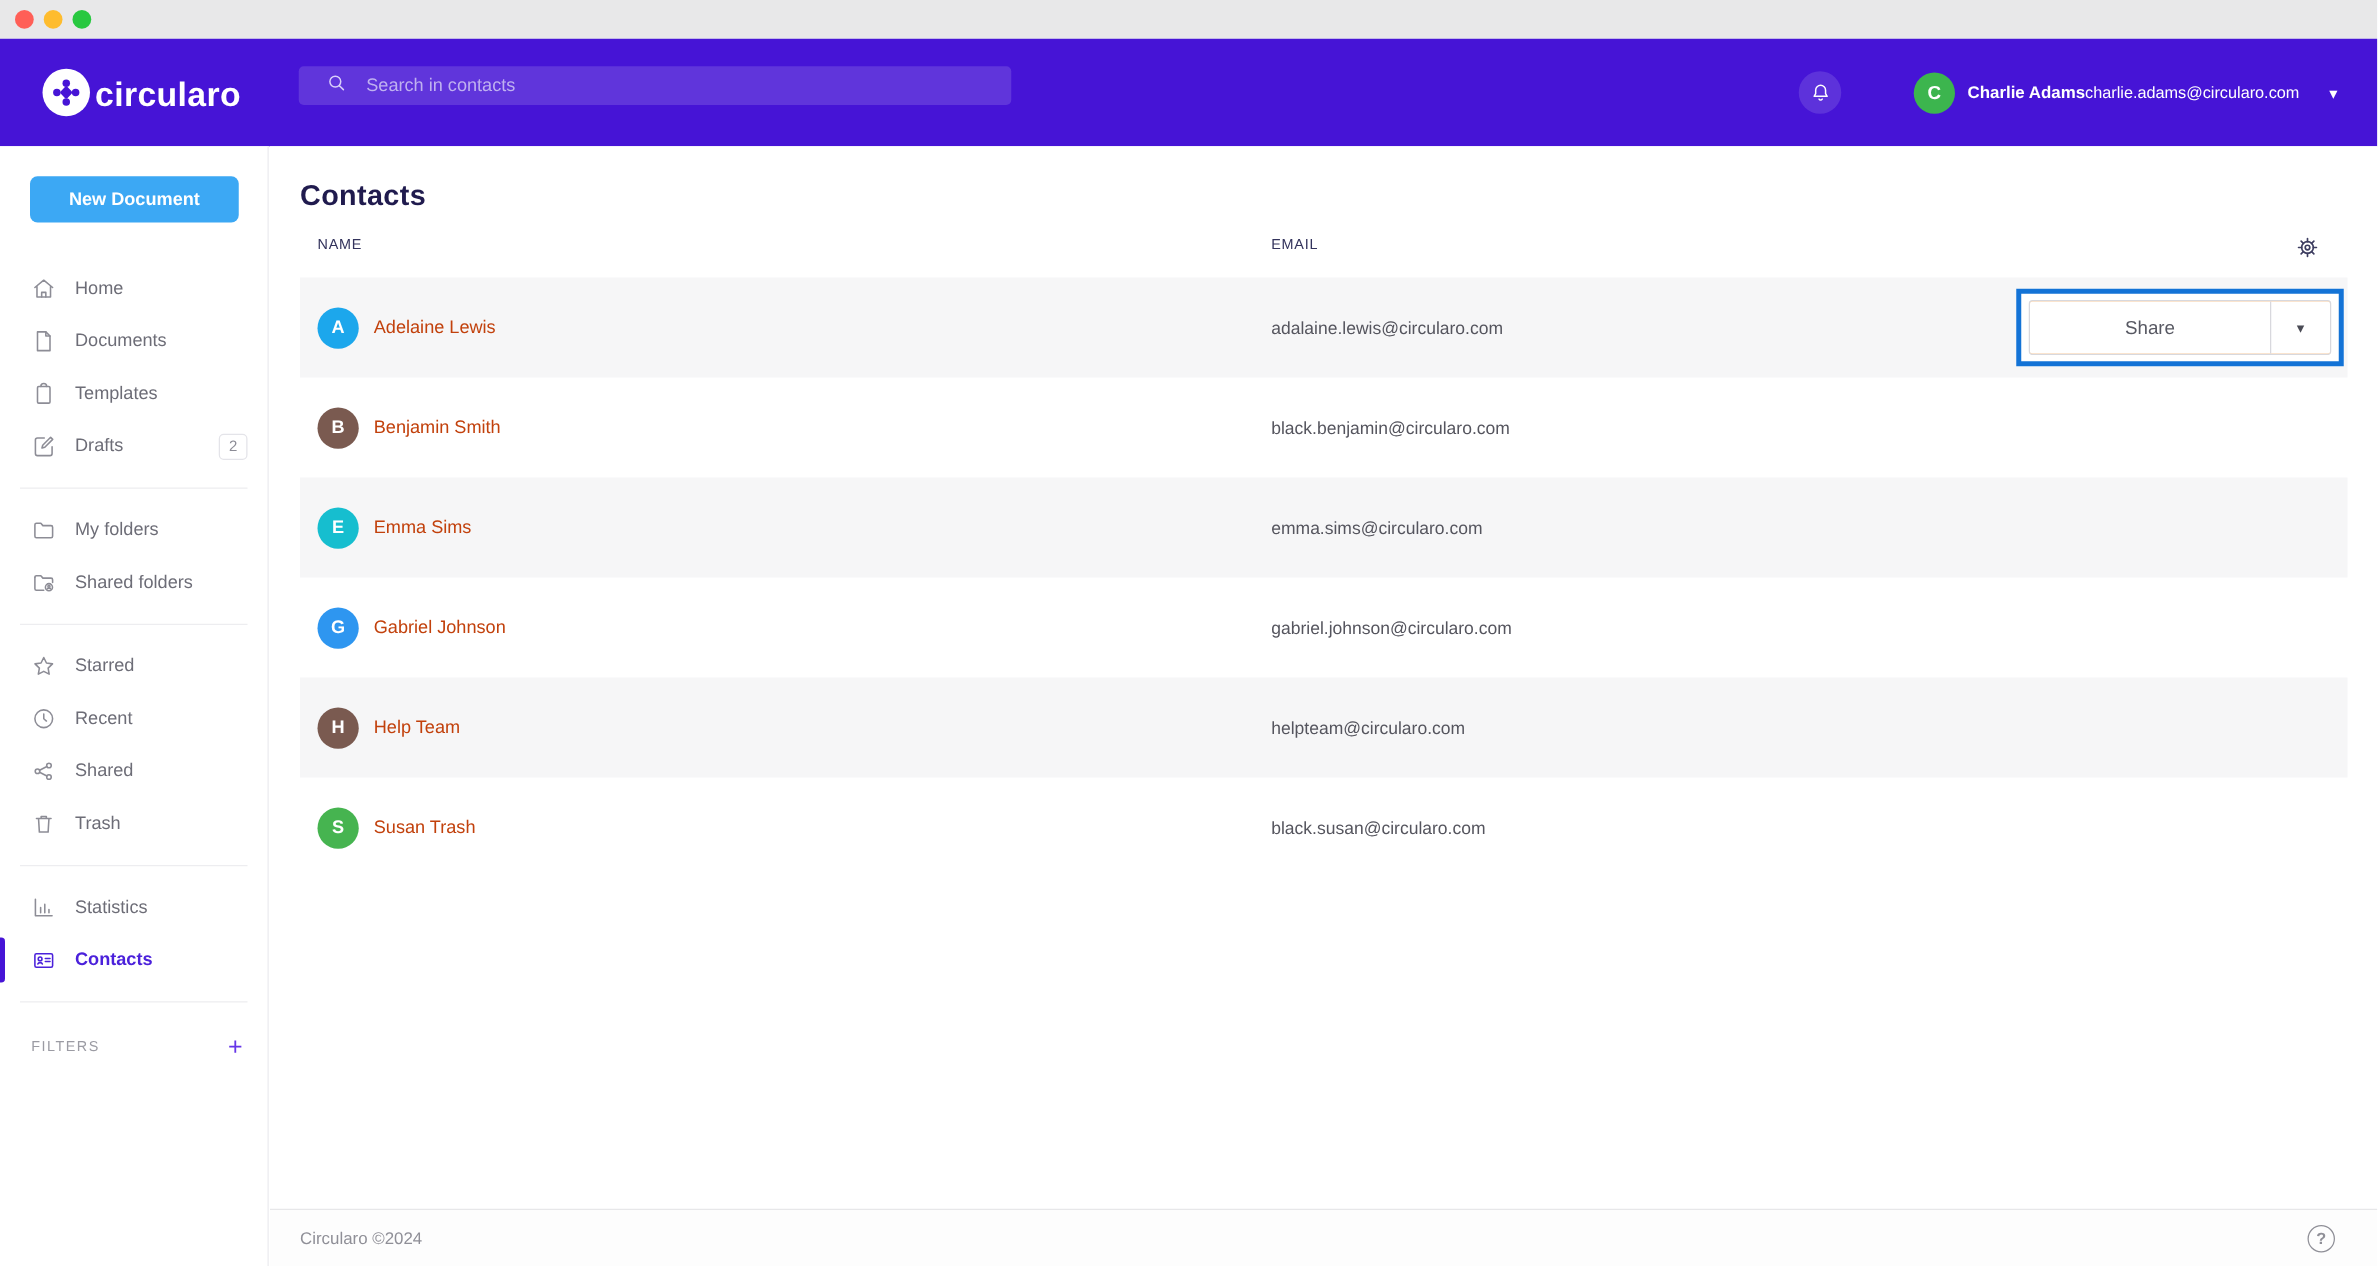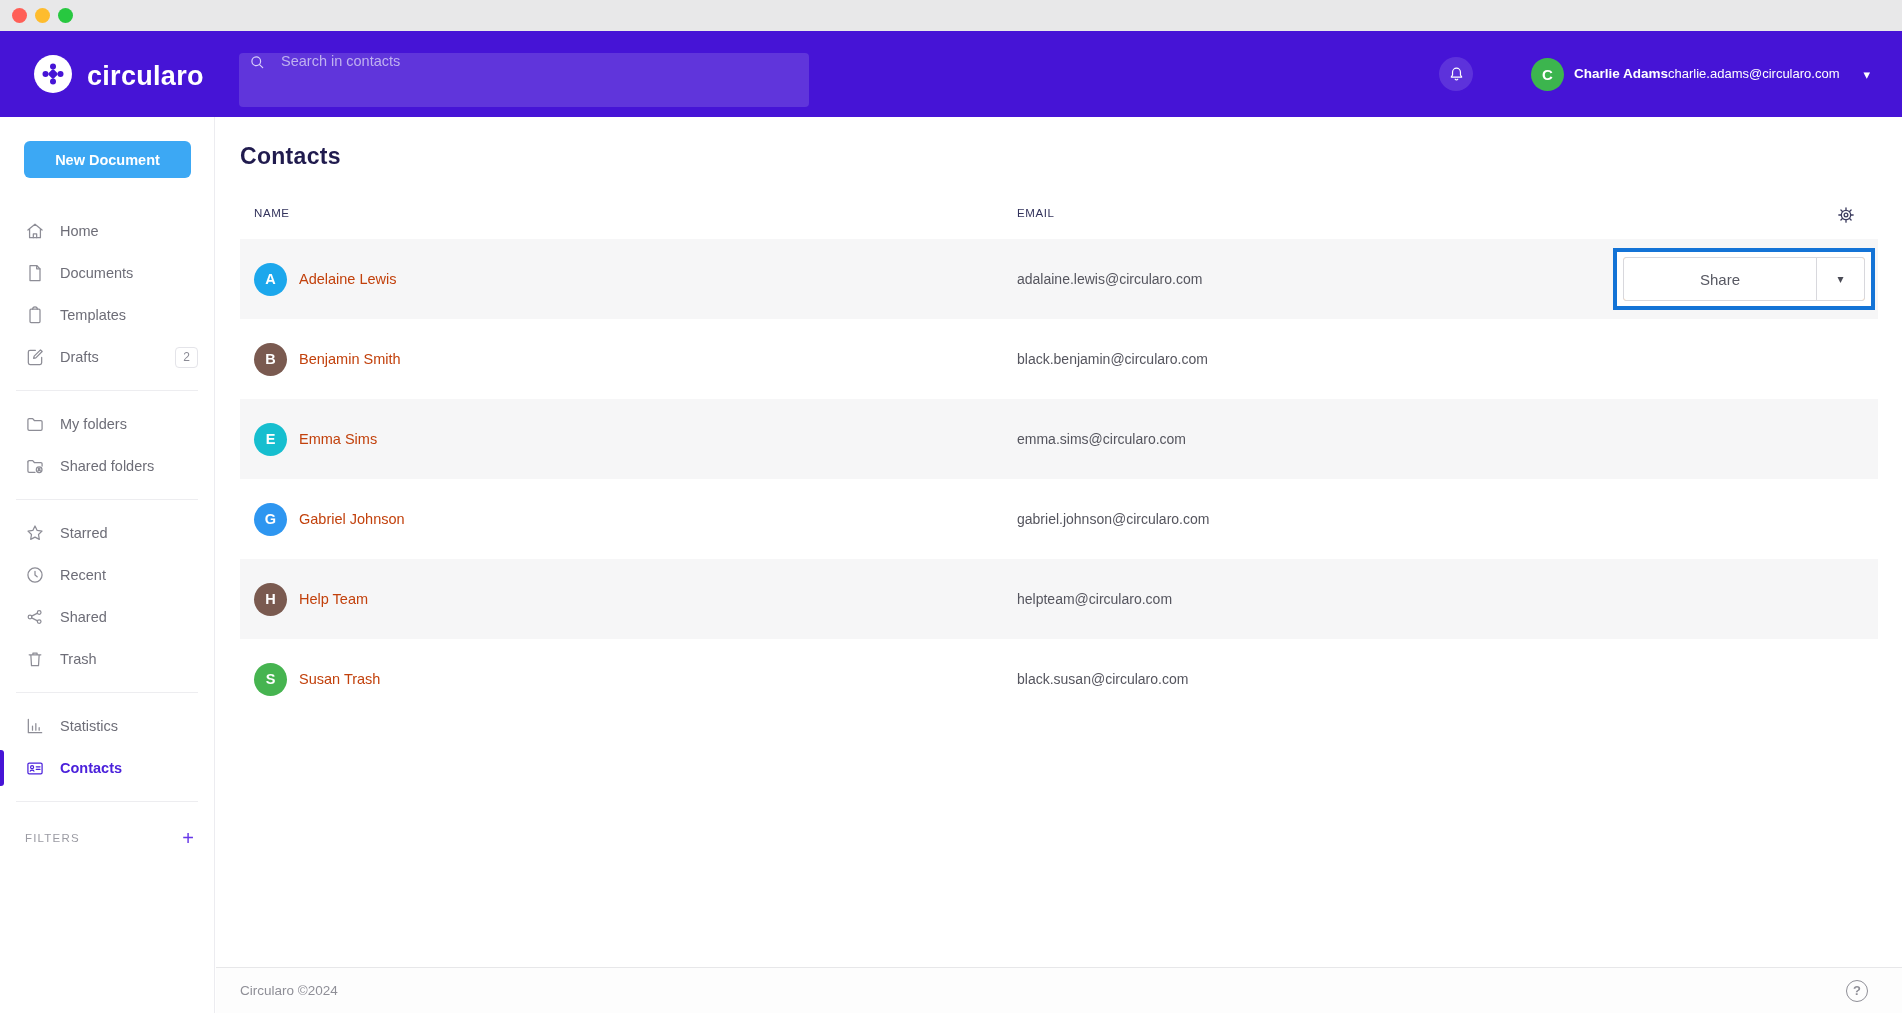--- a/index.html
+++ b/index.html
@@ -6,23 +6,23 @@
   html,body { font-family:"Liberation Sans", sans-serif; }
   .screen { position:relative; width:1902px; height:1013px; background:#fff; overflow:hidden; }
 
   
   .titlebar { height:31px; background:#e8e8e9; display:flex; align-items:center; padding-left:12px; gap:8px; }
   .light { width:15px; height:15px; border-radius:50%; display:inline-block; cursor:pointer; }
   .light.red { background:#ff5f57; } .light.yellow { background:#febc2e; } .light.green { background:#28c840; }
 
   
   .appbar { position:relative; height:86px; background:var(--brand,#4614D6); color:#fff; }
-  .brand { position:absolute; left:33px; top:23px; display:flex; align-items:center; gap:14px; cursor:pointer; }
+  .brand { position:absolute; left:33px; top:23px; display:flex; align-items:center; gap:3px; cursor:pointer; }
   .brand-name { font-size:27px; font-weight:bold; letter-spacing:.3px; }
-  .search { position:absolute; left:239px; top:22px; width:570px; height:54px; background:rgba(255,255,255,.14); border-radius:4px; display:flex; align-items:flex-start; padding-left:9px; gap:15px; }
+  .search { position:absolute; left:239px; top:22px; width:570px; height:31px; background:rgba(255,255,255,.14); border-radius:4px; display:flex; align-items:center; padding-left:21px; gap:15px; }
   .search svg { flex:0 0 auto; }
   .search input { flex:1; background:transparent; border:none; outline:none; color:#fff; font-size:14.5px; font-family:"Liberation Sans",sans-serif; }
   .search input::placeholder { color:#bfb1f0; }
   .header-right { position:absolute; right:32px; top:0; height:86px; display:flex; align-items:center; }
   .bell { width:34px; height:34px; border-radius:50%; background:rgba(255,255,255,.13); border:none; display:flex; align-items:center; justify-content:center; cursor:pointer; margin-right:58px; }
   .user { display:flex; align-items:center; gap:10px; cursor:pointer; }
   .user-avatar { width:33px; height:33px; border-radius:50%; background:var(--user-green,#3CB54E); color:#fff; font-weight:bold; font-size:15px; display:flex; align-items:center; justify-content:center; }
   .user-text { display:flex; line-height:1.25; }
   .user-name { font-size:13.5px; font-weight:bold; }
   .user-email { font-size:13px; }
@@ -42,21 +42,21 @@
   .filters-row { display:flex; align-items:center; justify-content:space-between; padding:14px 20px 0 25px;text-align:right; }
   .filters-label { font-size:11.5px; letter-spacing:1.2px; color:#9b9ba3; }
   .filters-add { color:#6636E8; font-size:20px; line-height:1; cursor:pointer; }
 
   
   .main { position:absolute; left:216px; top:117px; right:0; bottom:0; background:#fff; }
   .page-title { margin:26px 24px 0; font-size:23px; font-weight:bold; color:#201B4E; letter-spacing:.3px; }
   .tabs { margin:34px 24px 0; border-bottom:1px solid #e9e9ec; display:flex; }
   .tab { position:relative; padding:0 22px 15px; font-size:14.5px; color:#33334a; cursor:pointer; }
   .tab.active::after { content:''; position:absolute; left:0; right:0; bottom:-1px; height:3px; background:var(--accent,#7B1FD6); }
-  .thead { position:relative; margin:37px 24px 0; display:flex; align-items:center; padding-left:14px; }
+  .thead { position:relative; margin:20px 24px 0; display:flex; align-items:center; padding-left:14px; }
   .col-name { flex:0 0 763px; font-size:11.5px; letter-spacing:.6px; color:#33335c; }
   .col-email { flex:1; font-size:11.5px; letter-spacing:.6px; color:#33335c; }
   .gear { position:absolute; right:22px; top:-2px; cursor:pointer; color:#3d3d60; }
   .rows { margin:20px 24px 0; }
   .row { position:relative; height:80px; display:flex; align-items:center; padding-left:14px; cursor:pointer; }
   .row.alt { background:#f6f6f7; }
   .cell-name { flex:0 0 763px; display:flex; align-items:center; gap:12px; }
   .avatar { width:33px; height:33px; border-radius:50%; color:#fff; font-weight:bold; font-size:14.5px; display:flex; align-items:center; justify-content:center; flex:0 0 33px; }
   .cname { font-size:14.5px; color:#c2410c; }
   .cemail { flex:1; font-size:14px; color:#55555e; }

